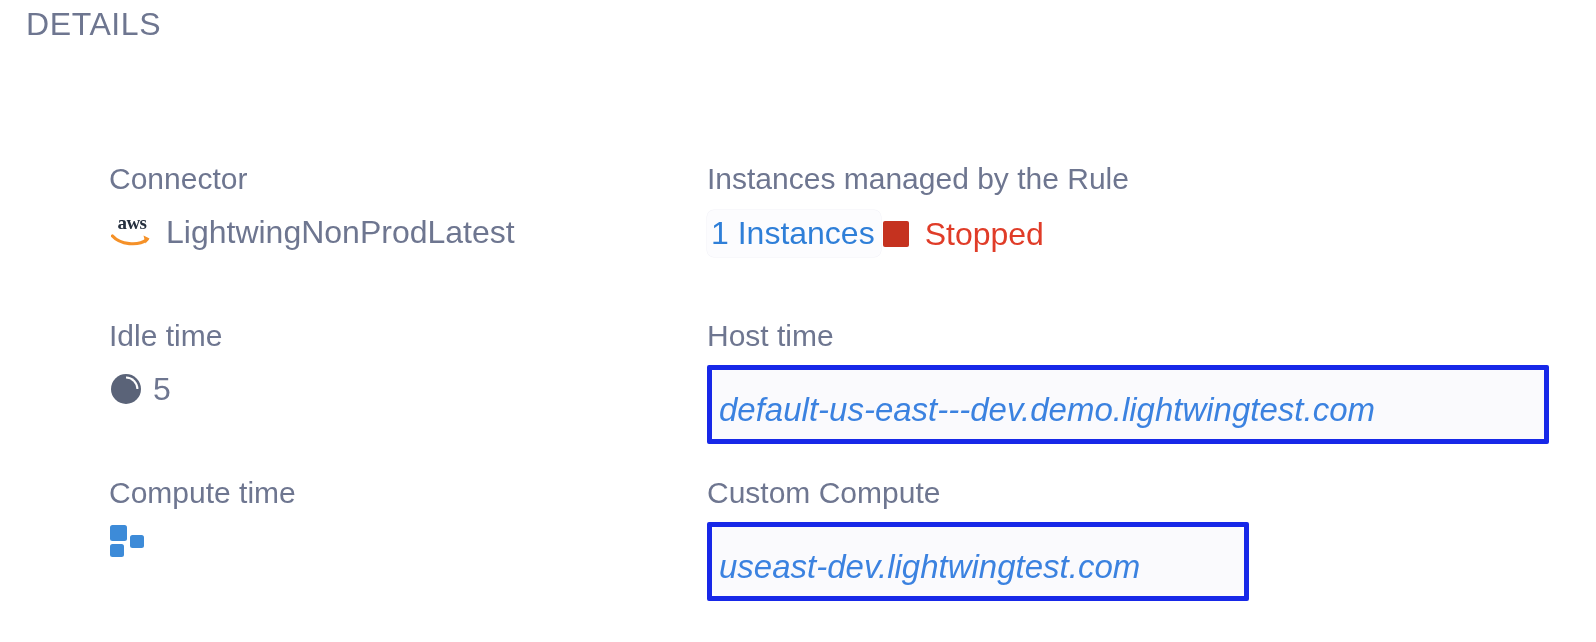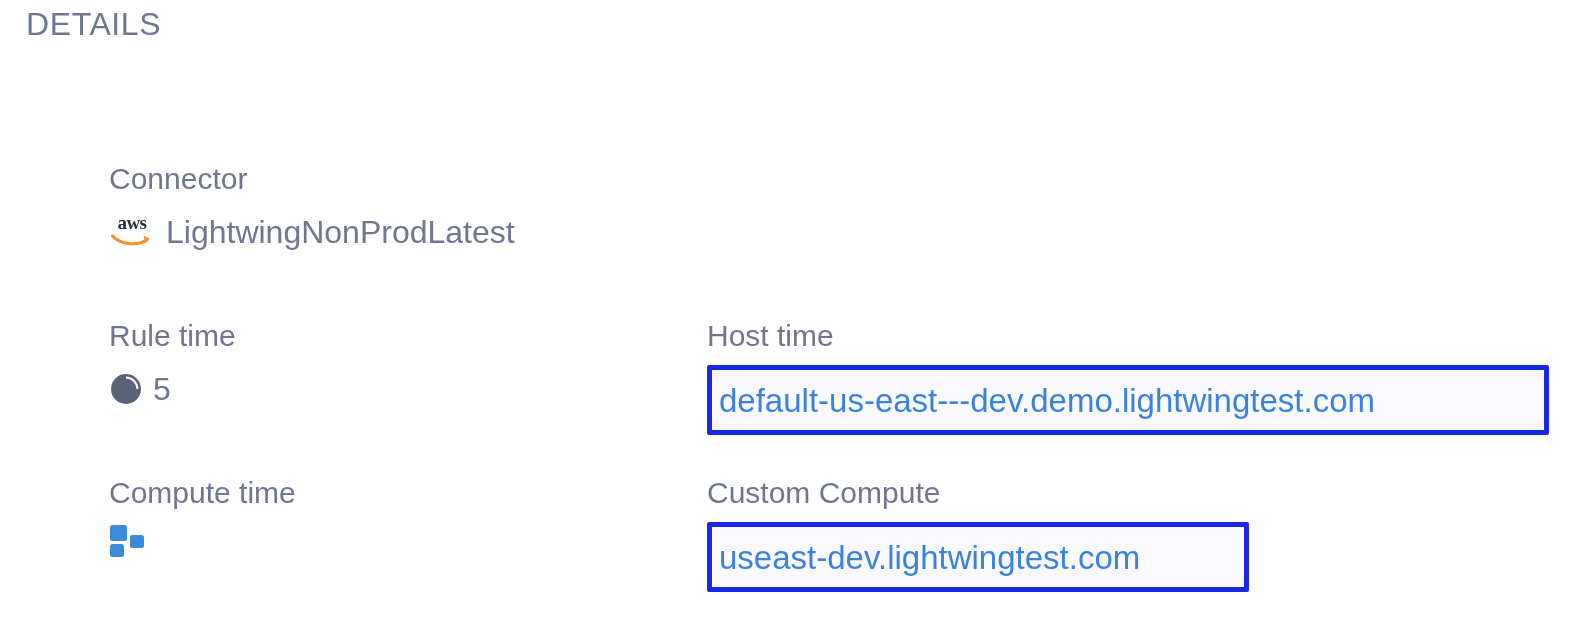--- a/index.html
+++ b/index.html
@@ -160,23 +160,24 @@
     padding: 0;
     background: transparent;
     margin-top: 10px;
   }
   .annotated .inner {
     display: block;
     background: #fafafd;
     color: #3b82e0;
     font-size: 33px;
     line-height: 44px;
-    padding: 9px 7px 7px 7px;
+    padding: 18px 7px 7px 7px;
     border-radius: 4px;
     white-space: nowrap;
+    font-style: italic;
   }
   .annotated.host .inner {
     width: 818px;
   }
   .annotated.domain .inner {
     width: 518px;
     border-radius: 7px;
   }
 </style>
 </head>
@@ -197,27 +198,35 @@
             <span class="aws-text">aws</span>
             <svg class="aws-smile" viewBox="0 0 42 16">
               <path d="M1.5 4 C9 12.5, 27 14.5, 36 7.5" fill="none" stroke="#f59128" stroke-width="3.2" stroke-linecap="round"></path>
               <path d="M32.5 3.6 L38.5 6.4 L34.5 11.5 Z" fill="#f59128"></path>
             </svg>
           </span>
           <span>LightwingNonProdLatest</span>
         </div>
       </div>
 
+      <div class="col-right">
+        <div class="field-label">Instances managed by the Rule</div>
+        <div class="field-value">
+          <span class="instances-chip">1 Instances</span>
+          <span class="status-swatch"></span>
+          <span class="status-text">Stopped</span>
+        </div>
+      </div>
 
     </div>
 
     <div class="row">
 
       <div class="col-left">
-        <div class="field-label">Rule time</div>
+        <div class="field-label">Idle time</div>
         <div class="field-value">
           <svg class="clock-icon" viewBox="0 0 34 34">
             <circle cx="17" cy="17" r="15" fill="#5a6378"></circle>
             <path d="M17 17 L17 4.6 A12.4 12.4 0 0 1 29.4 17 Z" fill="#ffffff"></path>
             <path d="M17 17 L17 6.6 A10.4 10.4 0 0 1 27.4 17 Z" fill="#5a6378"></path>
           </svg>
           <span>5</span>
         </div>
       </div>
 

